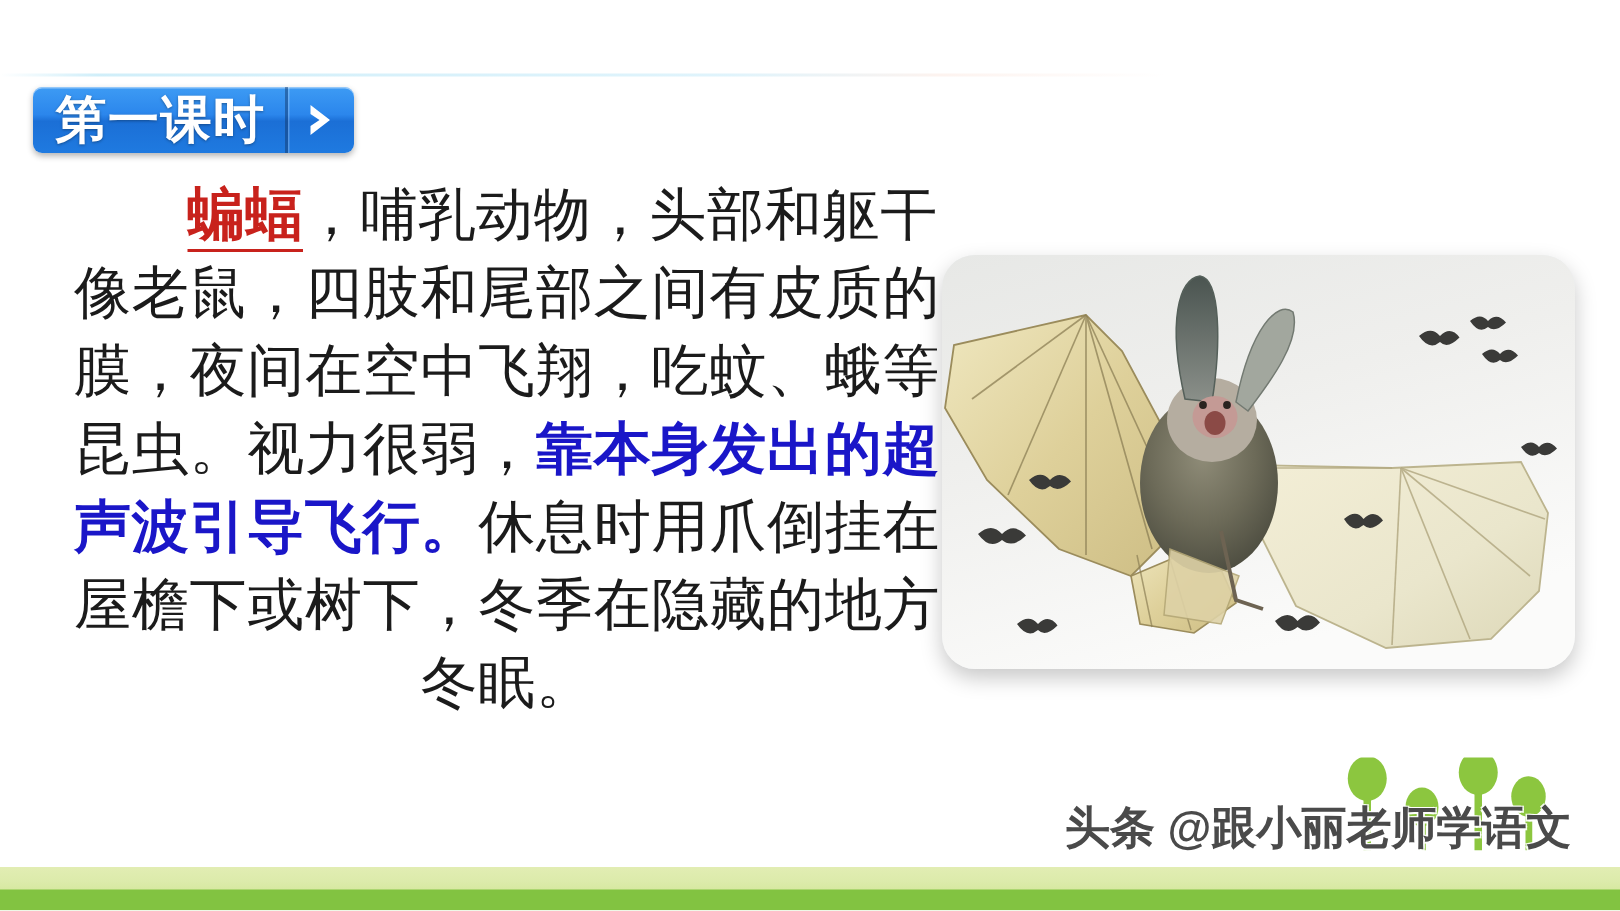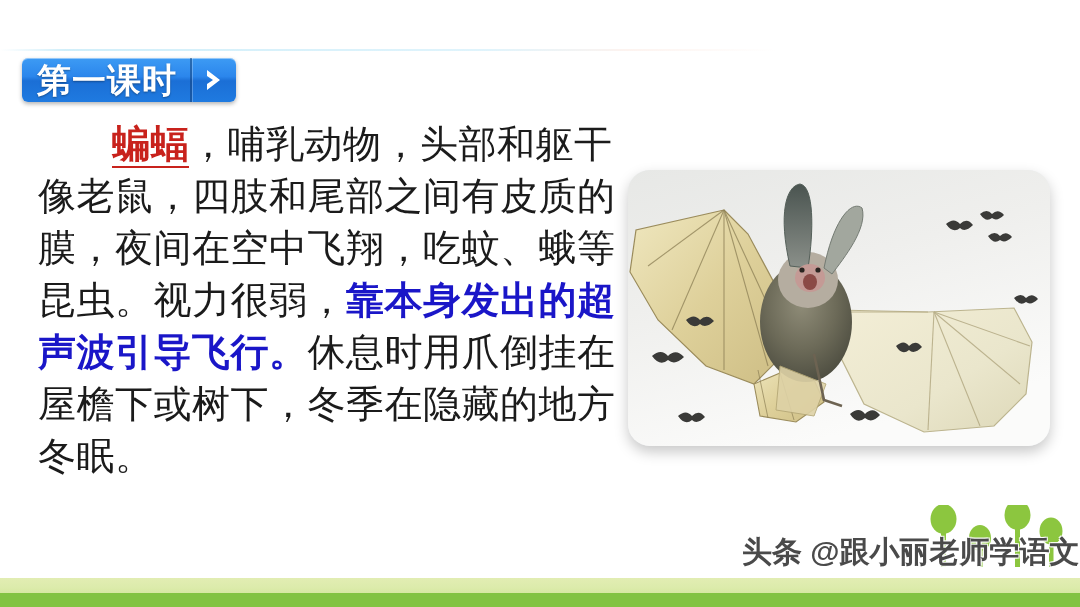--- a/index.html
+++ b/index.html
@@ -77,21 +77,21 @@
   
   .passage {
     position: absolute;
     left: 38px; top: 118px;
     width: 600px;
     font-size: 38px;
     line-height: 52px;
     color: #1b1b1b;
     font-family: "Liberation Serif", "DejaVu Serif", serif;
     letter-spacing: 0.5px;
-    text-align: left;
+    text-align: center;
   }
   .passage .indent { display: inline-block; width: 74px; }
   .term-red {
     color: #c8221c;
     font-weight: 700;
     border-bottom: 2px solid #c8221c;
     padding-bottom: 1px;
   }
   .phrase-blue {
     color: #1a16c8;
@@ -106,21 +106,21 @@
     border-radius: 22px;
     overflow: hidden;
     background: #eceff1;
     box-shadow: 0 6px 14px rgba(0,0,0,0.22);
   }
   .photo-frame svg { display: block; width: 100%; height: 100%; }
 
   
   .watermark {
     position: absolute;
-    left: 742px; top: 505px;
+    left: 710px; top: 505px;
     width: 326px; height: 72px;
   }
   .wm-trees {
     position: absolute;
     left: 180px; top: 0;
     width: 146px; height: 62px;
   }
   .wm-text {
     position: absolute;
     left: 0; bottom: 4px;

